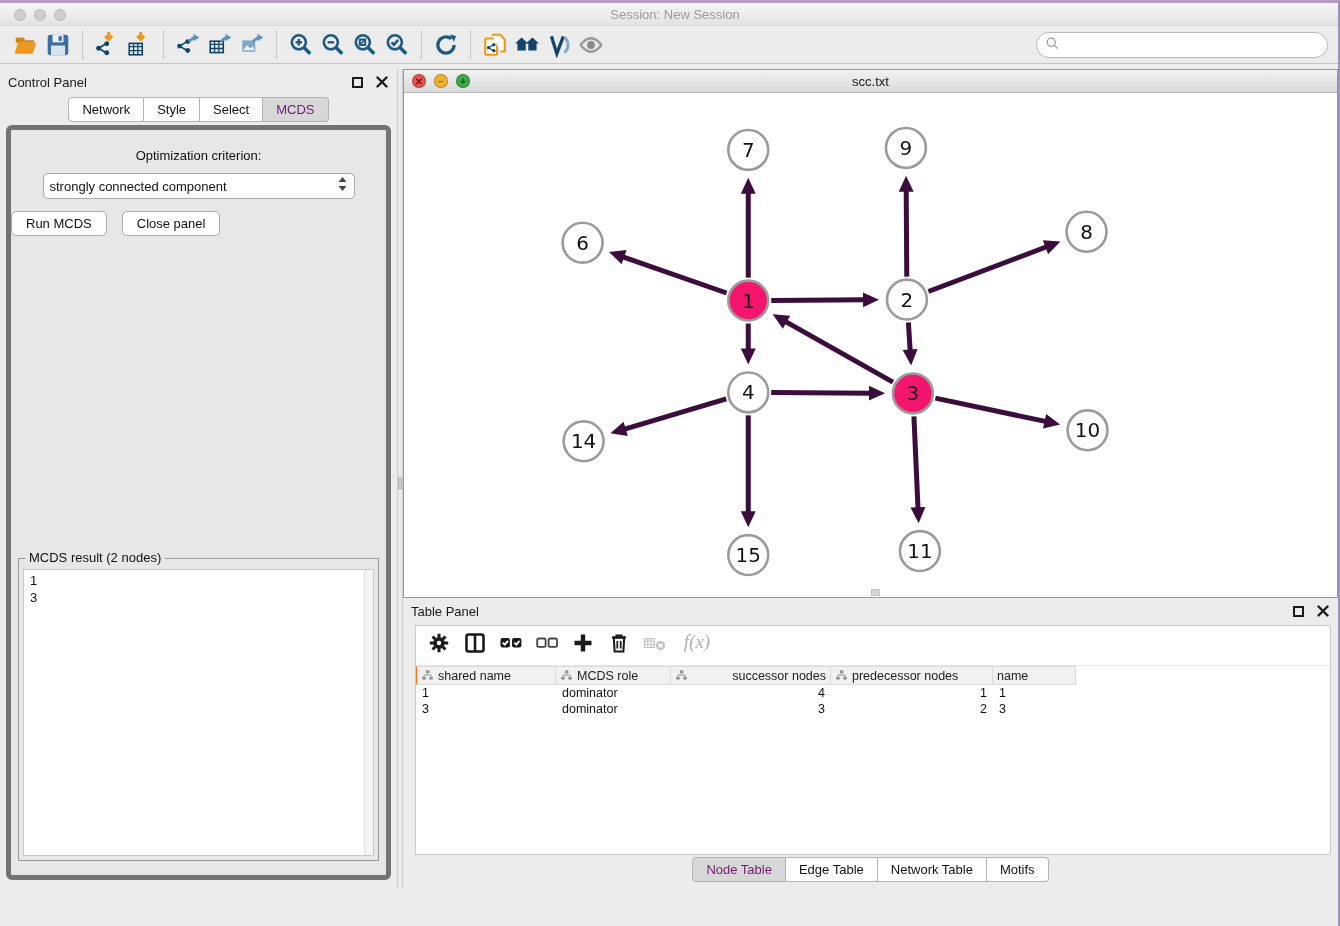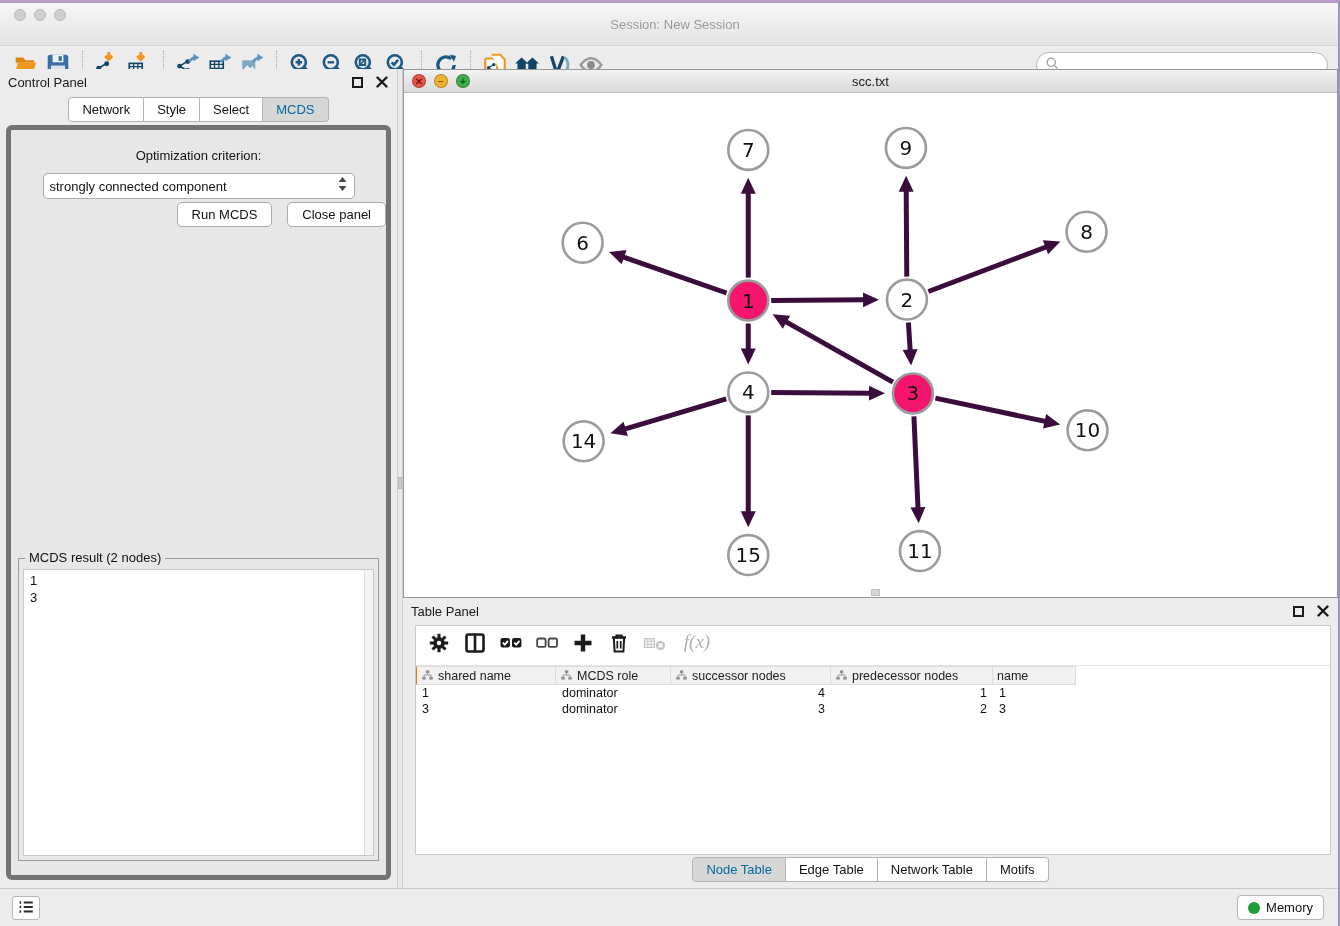--- a/index.html
+++ b/index.html
@@ -1,21 +1,21 @@
 <!DOCTYPE html>
 <html><head>
 <meta charset="utf-8">
 <style>
   * { box-sizing: border-box; margin:0; padding:0; }
   html,body { width:1340px; height:926px; }
   body { font-family:"Liberation Sans", sans-serif; background:#ececec; position:relative; overflow:hidden; }
   .app { position:absolute; inset:0; border-top:3px solid #b79bc5; border-right:2px solid #9a94c6; background:#ececec; }
 
   
-  .titlebar { height:43px; background:linear-gradient(#f6f6f6,#e3e3e3); position:relative; display:flex; align-items:center; justify-content:center; border-bottom:1px solid #d6d6d6;padding-left:12px; }
+  .titlebar { height:23px; background:linear-gradient(#f6f6f6,#e3e3e3); position:relative; display:flex; align-items:center; justify-content:center; border-bottom:1px solid #d6d6d6;padding-left:12px; }
   .traffic { position:absolute; left:14px; top:6px; display:flex; gap:8px; }
   .traffic .dot { width:12px; height:12px; border-radius:50%; background:#cfcfcf; border:1px solid #b9b9b9; }
   .win-title { font-size:13px; color:#9a9a9a; }
 
   
   .toolbar { height:38px; background:#ececec; border-bottom:1px solid #c4c4c4; display:flex; align-items:center; padding-left:10px; position:relative; }
   .tb-btn { width:32px; height:30px; border:none; background:transparent; display:flex; align-items:center; justify-content:center; cursor:pointer; }
   .tb-sep { width:1px; height:28px; margin:0 8px; border-left:1px dotted #a9a9a9; }
   .searchbox { position:absolute; right:10px; top:6px; width:292px; height:26px; background:#fff; border:1px solid #b9b9b9; border-radius:13px; display:flex; align-items:center; padding-left:8px; }
   .searchbox input { border:none; outline:none; flex:1; font-size:13px; background:transparent; height:20px; }
@@ -27,26 +27,26 @@
   .control-panel { width:397px; background:#ececec; position:relative; }
   .panel-header { height:26px; display:flex; align-items:center; padding:0 8px; }
   .panel-title { font-size:13px; color:#1a1a1a; }
   .panel-header .spacer { flex:1; }
   .float-btn { width:11px; height:11px; border:2px solid #1a1a1a; background:transparent; margin-right:12px; cursor:pointer; }
   .close-btn { background:transparent; border:none; cursor:pointer; width:14px; height:14px; display:flex; align-items:center; justify-content:center; }
   .tabs-row { display:flex; justify-content:center; margin-top:2px; }
   .tab { font-size:13px; padding:4px 13px; background:#fff; border:1px solid #b3b3b3; border-left:none; color:#111; cursor:pointer; }
   .tab:first-child { border-left:1px solid #b3b3b3; border-radius:4px 0 0 4px; }
   .tab:last-child { border-radius:0 4px 4px 0; }
-  .tab.selected { background:#d7d7d7; color:#0369a1; }
+  .tab.selected { background:#d7d7d7; color:#701a75; }
   .cp-content { position:absolute; left:6px; right:6px; top:56px; bottom:8px; background:#e7e7e7; border:5px solid #737373; border-radius:6px; }
   .opt-label { text-align:center; font-size:13px; margin-top:18px; color:#111; }
   .select-wrap { margin:10px auto 0; width:312px; height:24px; background:#fff; border:1px solid #ababab; border-radius:5px; display:flex; align-items:center; padding:12px 6px; cursor:pointer; }
   .select-wrap .sel-text { flex:1; font-size:13px; color:#111; }
-  .btn-row { display:flex; justify-content:flex-end; gap:15px; margin-top:3px; }
+  .btn-row { display:flex; justify-content:flex-start; gap:15px; margin-top:12px; }
   .push-btn { font-size:13px; padding:4px 14px; background:#fff; border:1px solid #ababab; border-radius:5px; color:#111; cursor:pointer; font-family:"Liberation Sans",sans-serif; }
   .mcds-fieldset { position:absolute; left:7px; right:7px; top:428px; bottom:14px; border:1px solid #9b9b9b; background:#e7e7e7; }
   .mcds-legend { position:absolute; top:-9px; left:6px; background:#e7e7e7; padding:0 4px; font-size:13px; color:#111; }
   .mcds-box { position:absolute; inset:10px 4px 4px 4px; background:#fff; border:1px solid #c9c9c9; overflow:hidden; }
   .mcds-lines { padding:2px 6px; font-size:13px; color:#111; line-height:17px; }
   .mcds-scroll { position:absolute; top:0; right:0; bottom:0; width:9px; background:#f4f4f4; border-left:1px solid #e0e0e0; }
 
   
   .splitter { width:6px; background:#e9e9e9; border-left:1px solid #cfcfcf; border-right:1px solid #cfcfcf; position:relative; cursor:col-resize; }
   .splitter .grip { position:absolute; top:408px; left:0; width:4px; height:12px; background:#cfcfcf; border:1px solid #b5b5b5; }
@@ -469,21 +469,21 @@
                   <svg width="13" height="13" viewBox="0 0 24 24">
                     <g fill="#8f8f8f">
                       <rect x="9" y="2.5" width="6.4" height="5"></rect>
                       <rect x="2.3" y="14.5" width="6.4" height="5"></rect>
                       <rect x="15.3" y="14.5" width="6.4" height="5"></rect>
                     </g>
                     <path d="M12.2 7.5v3.6M5.5 14.5v-3.4h13v3.4" fill="none" stroke="#8f8f8f" stroke-width="1.6"></path>
                   </svg>
                   <span>MCDS role</span>
                 </div>
-                <div class="gh-cell" style="width: 160px;">
+                <div class="gh-cell" style="width: 160px; justify-content: space-between;">
                   <svg width="13" height="13" viewBox="0 0 24 24">
                     <g fill="#8f8f8f">
                       <rect x="9" y="2.5" width="6.4" height="5"></rect>
                       <rect x="2.3" y="14.5" width="6.4" height="5"></rect>
                       <rect x="15.3" y="14.5" width="6.4" height="5"></rect>
                     </g>
                     <path d="M12.2 7.5v3.6M5.5 14.5v-3.4h13v3.4" fill="none" stroke="#8f8f8f" stroke-width="1.6"></path>
                   </svg>
                   <span>successor nodes</span>
                 </div>
@@ -525,29 +525,13 @@
               <button class="tab selected">Node Table</button>
               <button class="tab">Edge Table</button>
               <button class="tab">Network Table</button>
               <button class="tab">Motifs</button>
             </div>
           </div>
       </div>
     </div>
   </div>
 
-  <div class="statusbar">
-    <button class="list-btn">
-      <span>
-        <svg width="18" height="16" viewBox="0 0 24 20">
-            <g stroke="#2a2a2a" stroke-width="2.4">
-              <path d="M9 4h12M9 10h12M9 16h12"></path>
-              <path d="M3.5 4h2M3.5 10h2M3.5 16h2" stroke-width="3.4"></path>
-            </g>
-          </svg>
-      </span>
-    </button>
-    <button class="memory-btn">
-      <span class="mem-dot" id="mem-dot" style="background: rgb(31, 157, 58);"></span>
-      <span>Memory</span>
-    </button>
-  </div>
 </div>
 
 </body></html>

